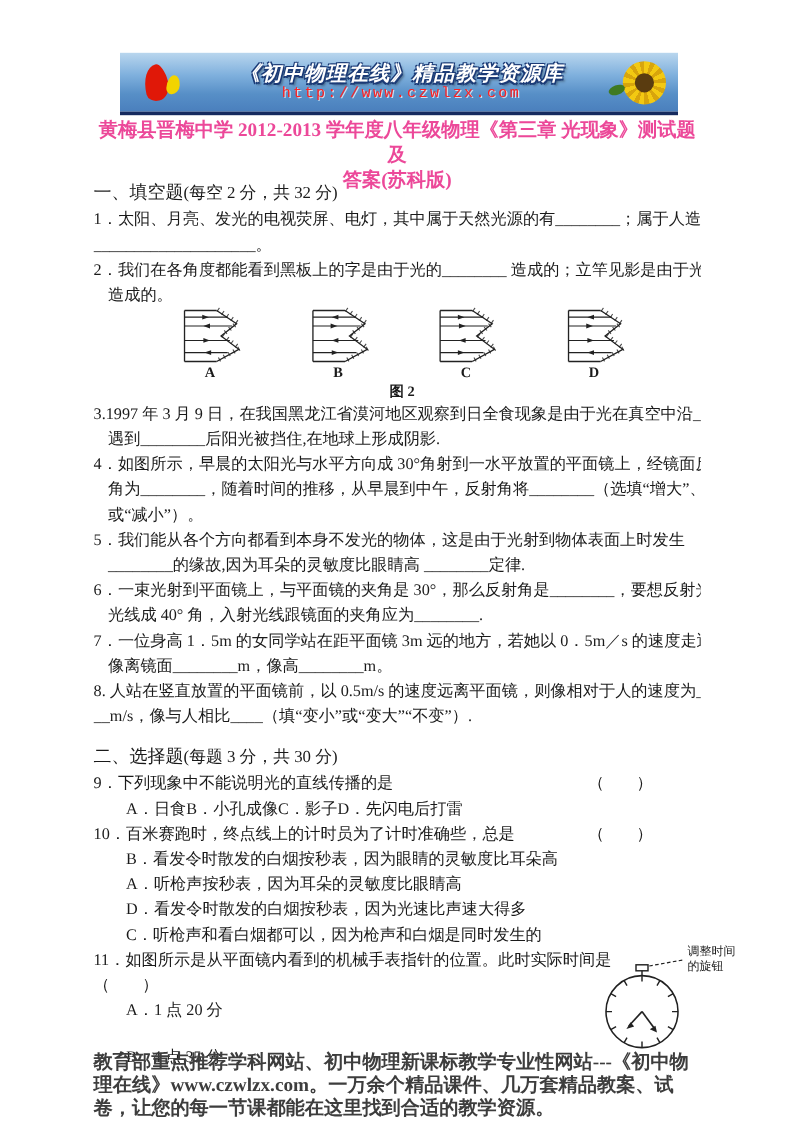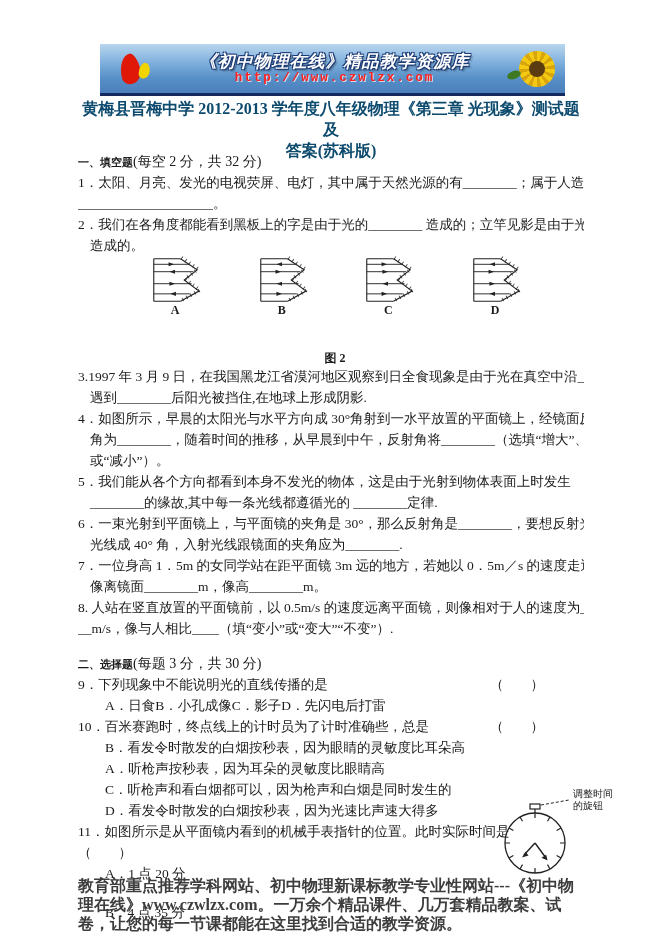--- a/index.html
+++ b/index.html
@@ -9,51 +9,51 @@
   
   .banner{position:absolute;left:100px;top:44px;width:465px;height:52px;
     background:linear-gradient(180deg,#b9d6ee 0%,#7fb0dd 38%,#578fc7 70%,#4a7fbd 100%);
     border-bottom:3px solid #152a5e;display:flex;align-items:center;box-sizing:border-box;}
   .logo-wrap{width:60px;display:flex;justify-content:center;align-items:center;position:relative;height:100%;}
   .flame{width:20px;height:30px;background:#e01808;border-radius:65% 35% 55% 45%/75% 55% 45% 25%;transform:rotate(-14deg);position:relative;}
   .flame::after{content:"";position:absolute;right:-9px;bottom:2px;width:11px;height:16px;background:#f2d400;border-radius:55% 45% 60% 40%/70% 50% 50% 30%;transform:rotate(18deg);}
   .banner-mid{flex:1;text-align:center;line-height:1.1;padding-top:2px;}
   .site-name{color:#ffffff;font-weight:bold;font-style:italic;font-size:17px;letter-spacing:1px;
     text-shadow:1px 1px 0 #1b3a76,-1px 1px 0 #1b3a76,1px -1px 0 #1b3a76,-1px -1px 0 #1b3a76,2px 2px 2px rgba(0,0,0,.4);}
-  .site-url{color:#ff2020;font-weight:bold;font-size:12.5px;letter-spacing:2px;font-family:"Liberation Mono",monospace;
+  .site-url{color:#ff2020;font-weight:normal;font-size:12.5px;letter-spacing:2px;font-family:"Liberation Mono",monospace;
     text-shadow:1px 1px 0 rgba(255,255,255,.7);}
   .sunflower-wrap{width:56px;display:flex;justify-content:center;align-items:center;}
   .sunflower{width:36px;height:36px;border-radius:50%;
     background:repeating-conic-gradient(#f3c912 0 16deg,#d8a50c 16deg 30deg);position:relative;}
   .sunflower::after{content:"";position:absolute;left:50%;top:50%;width:16px;height:16px;margin:-8px 0 0 -8px;border-radius:50%;background:#5a3c10;}
   .sunflower::before{content:"";position:absolute;left:-12px;top:20px;width:14px;height:8px;border-radius:50%;background:#3f7a22;transform:rotate(-20deg);}
 
   
   .title{position:absolute;left:78px;top:98px;width:506px;text-align:center;
-    color:#0c4a6e;font-weight:bold;font-size:16px;line-height:21px;}
+    color:#ec4899;font-weight:bold;font-size:16px;line-height:21px;}
 
   
   .content{position:absolute;left:78px;top:151px;width:506px;font-size:13.5px;}
   .sec-h{height:21px;line-height:21px;font-size:14px;white-space:nowrap;}
-  .sec-h .b{font-weight:bold;font-size:11px;}
+  .sec-h .b{font-weight:normal;font-size:15px;}
   .sec-h.second{margin-top:14px;}
   .ln{height:21px;line-height:21px;white-space:nowrap;overflow:hidden;}
   .ln.ind{padding-left:12px;}
   .ln.flex{display:flex;gap:25px;}
   .ln.flex .br{margin-left:auto;margin-right:40px;}
   .opt-row{height:21px;line-height:21px;display:flex;padding-left:27px;white-space:nowrap;}
   .opt-row.tight{gap:18px;flex-direction:column;}
   .opt-line{height:21px;line-height:21px;padding-left:27px;white-space:nowrap;overflow:hidden;}
 
   
   .bfigs{width:402px;margin-left:56px;height:62px;display:flex;justify-content:space-between;}
   .bfig{width:82px;text-align:center;}
   .bfig svg{display:block;margin:0 auto;}
   .bfig-label{font-size:12px;font-weight:bold;line-height:13px;}
-  .figcap{width:402px;margin-left:56px;height:16px;line-height:16px;text-align:center;font-size:12px;font-weight:bold;margin-top:32px;}
+  .figcap{width:402px;margin-left:56px;height:16px;line-height:16px;text-align:center;font-size:12px;font-weight:bold;}
 
   
   .clock{position:absolute;left:497px;top:788px;width:160px;height:102px;}
   .clock-label{position:absolute;left:76px;top:0;font-size:10px;line-height:12px;color:#222;white-space:nowrap;}
 
   
   .footer{position:absolute;left:78px;top:876px;width:508px;font-size:16px;line-height:19px;
     font-weight:bold;color:#3d3d3d;}
 </style>
 </head>
@@ -148,21 +148,21 @@
     <div class="figcap">图 2</div>
 
     <div class="ln">3.1997 年 3 月 9 日，在我国黑龙江省漠河地区观察到日全食现象是由于光在真空中沿________传播，</div>
     <div class="ln ind">遇到________后阳光被挡住,在地球上形成阴影.</div>
 
     <div class="ln">4．如图所示，早晨的太阳光与水平方向成 30°角射到一水平放置的平面镜上，经镜面反射后，反射</div>
     <div class="ln ind">角为________，随着时间的推移，从早晨到中午，反射角将________（选填“增大”、“不变”</div>
     <div class="ln ind">或“减小”）。</div>
 
     <div class="ln">5．我们能从各个方向都看到本身不发光的物体，这是由于光射到物体表面上时发生</div>
-    <div class="ln ind">________的缘故,其中每一条光线都遵循光的 ________定律.</div>
+    <div class="ln ind">________的缘故,因为耳朵的灵敏度比眼睛高 ________定律.</div>
 
     <div class="ln">6．一束光射到平面镜上，与平面镜的夹角是 30°，那么反射角是________，要想反射光线跟入射</div>
     <div class="ln ind">光线成 40° 角，入射光线跟镜面的夹角应为________.</div>
 
     <div class="ln">7．一位身高 1．5m 的女同学站在距平面镜 3m 远的地方，若她以 0．5m／s 的速度走近镜面，2s 后</div>
     <div class="ln ind">像离镜面________m，像高________m。</div>
 
     <div class="ln">8. 人站在竖直放置的平面镜前，以 0.5m/s 的速度远离平面镜，则像相对于人的速度为________</div>
     <div class="ln">__m/s，像与人相比____（填“变小”或“变大”“不变”）.</div>
 
@@ -180,22 +180,22 @@
       <span>C．影子</span>
       <span>D．先闪电后打雷</span>
     </div>
 
     <div class="ln flex">
       <span>10．百米赛跑时，终点线上的计时员为了计时准确些，总是</span>
       <span class="br">（　　）</span>
     </div>
     <div class="opt-line">B．看发令时散发的白烟按秒表，因为眼睛的灵敏度比耳朵高</div>
     <div class="opt-line">A．听枪声按秒表，因为耳朵的灵敏度比眼睛高</div>
+    <div class="opt-line">D．看发令时散发的白烟按秒表，因为光速比声速大得多</div>
     <div class="opt-line">C．听枪声和看白烟都可以，因为枪声和白烟是同时发生的</div>
-    <div class="opt-line">D．看发令时散发的白烟按秒表，因为光速比声速大得多</div>
 
     <div class="ln">11．如图所示是从平面镜内看到的机械手表指针的位置。此时实际时间是</div>
     <div class="ln">（　　）</div>
     <div class="opt-row tight">
       <span>A．1 点 20 分</span>
       <span>B．4 点 35 分</span>
     </div>
 
   </div>
 

